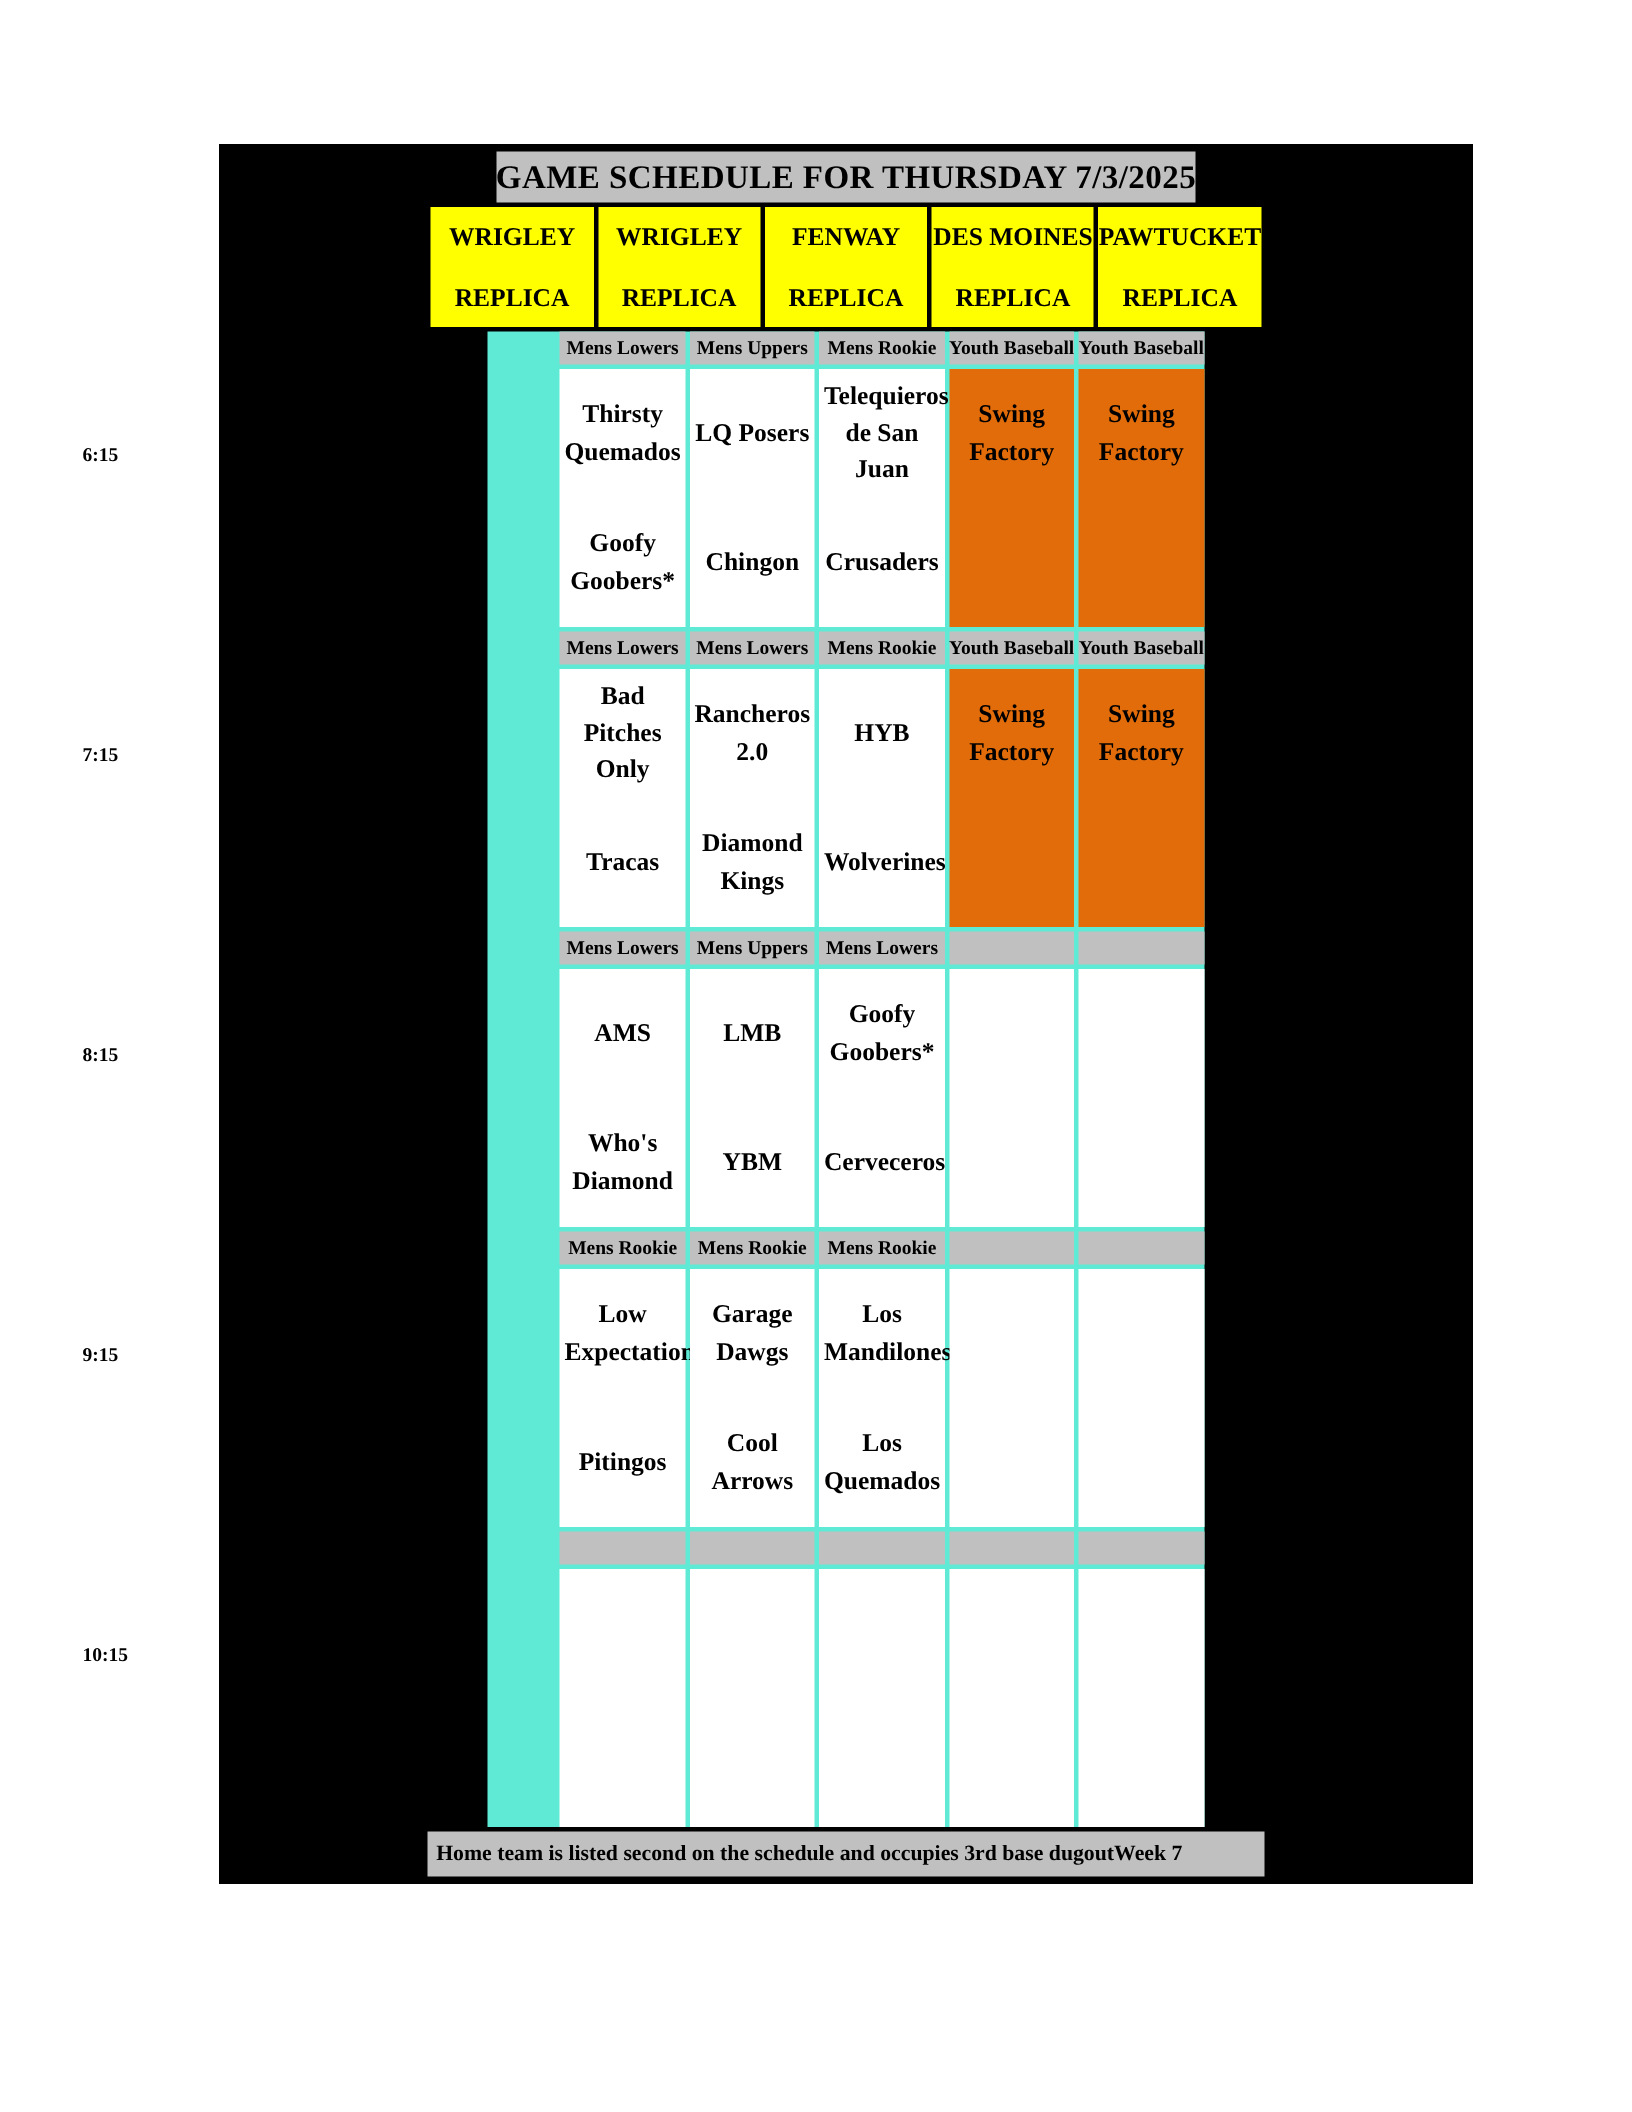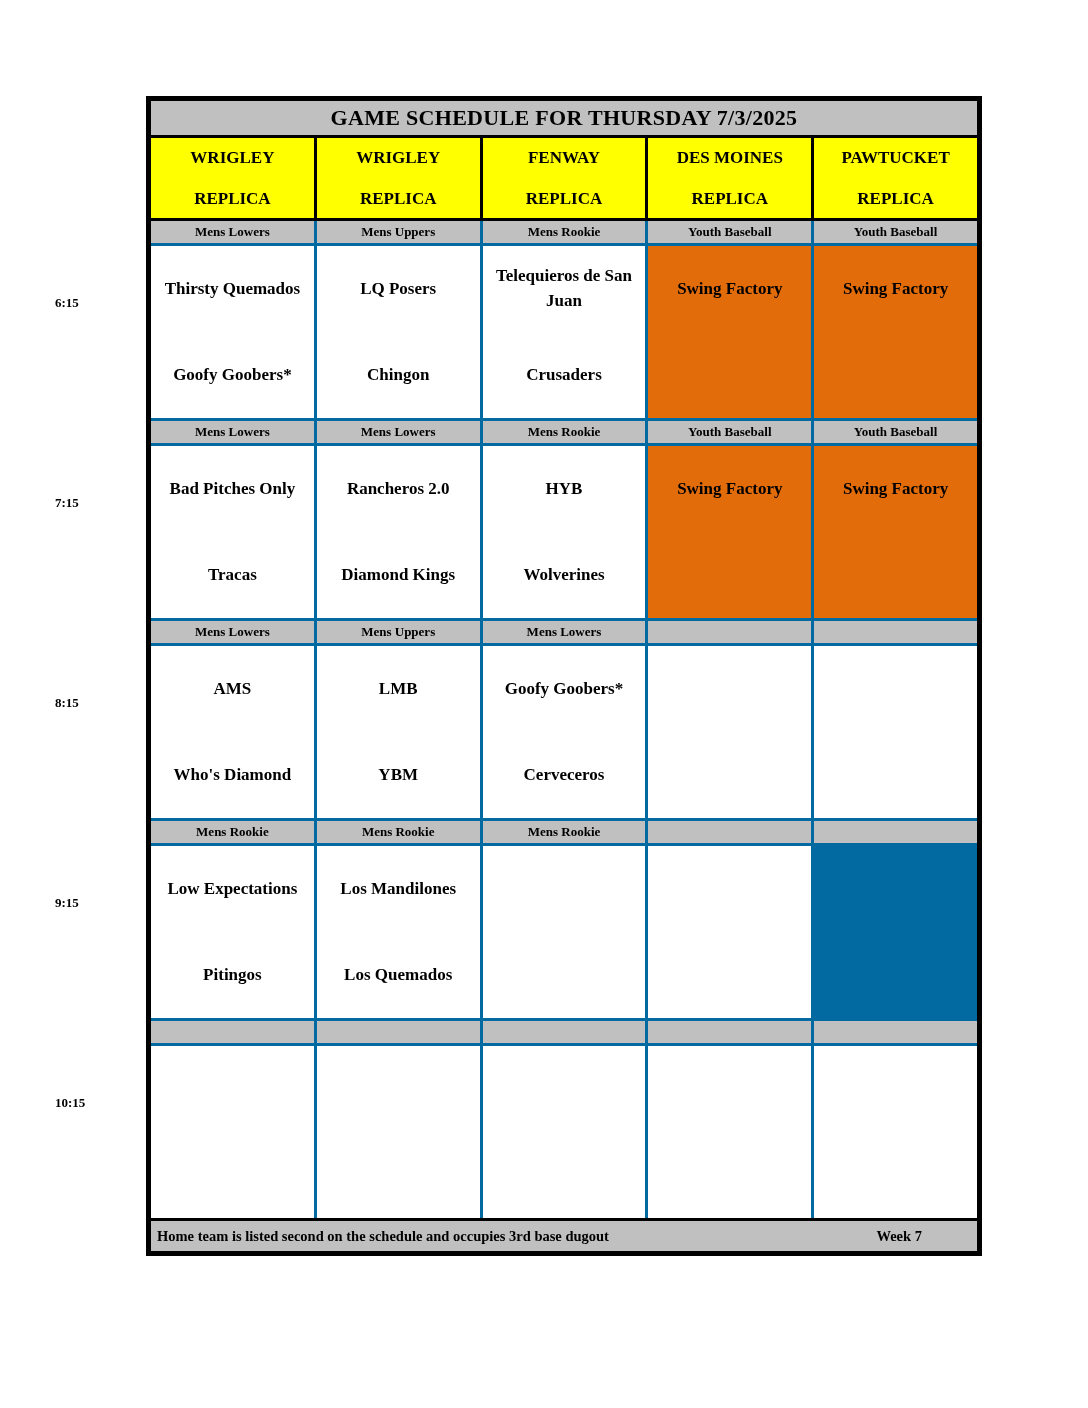--- a/index.html
+++ b/index.html
@@ -21,20 +21,21 @@
     position: absolute;
     left: 146px;
     top: 96px;
     width: 836px;
     box-sizing: border-box;
     border: 5px solid #000000;
     background: #000000;
     display: flex;
     flex-direction: column;
     gap: 3px;
+    align-items: center;
   }
   .title-row {
     height: 34px;
     background: #C0C0C0;
     display: flex;
     align-items: center;
     justify-content: center;
     font-size: 22px;
     letter-spacing: 0.3px;
   }
@@ -51,21 +52,22 @@
     align-items: center;
     justify-content: center;
     gap: 21px;
     font-size: 17px;
     text-align: center;
   }
   .slots-container {
     display: flex;
     flex-direction: column;
     gap: 3px;
-    background: #0369a1;
+    background: #5eead4;
+    padding-left: 48px;
   }
   .league-cell {
     height: 22px;
     background: #C0C0C0;
     display: flex;
     align-items: center;
     justify-content: center;
     font-size: 13px;
     text-align: center;
   }
@@ -240,20 +242,24 @@
           <div class="league-cell">Mens Rookie</div>
           <div class="league-cell"></div>
           <div class="league-cell"></div>
         </div>
         <div class="grid-row">
           <div class="game-cell">
             <div class="team-away">Low Expectations</div>
             <div class="team-home">Pitingos</div>
           </div>
           <div class="game-cell">
+            <div class="team-away">Garage Dawgs</div>
+            <div class="team-home">Cool Arrows</div>
+          </div>
+          <div class="game-cell">
             <div class="team-away">Los Mandilones</div>
             <div class="team-home">Los Quemados</div>
           </div>
           <div class="game-cell">
             <div class="team-away"></div>
             <div class="team-home"></div>
           </div>
           <div class="game-cell">
             <div class="team-away"></div>
             <div class="team-home"></div>

